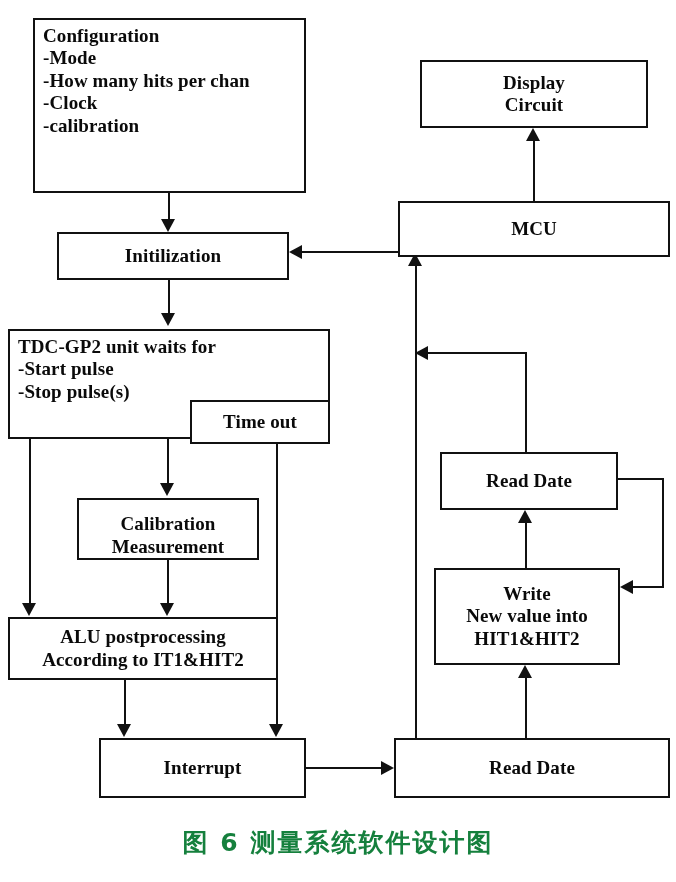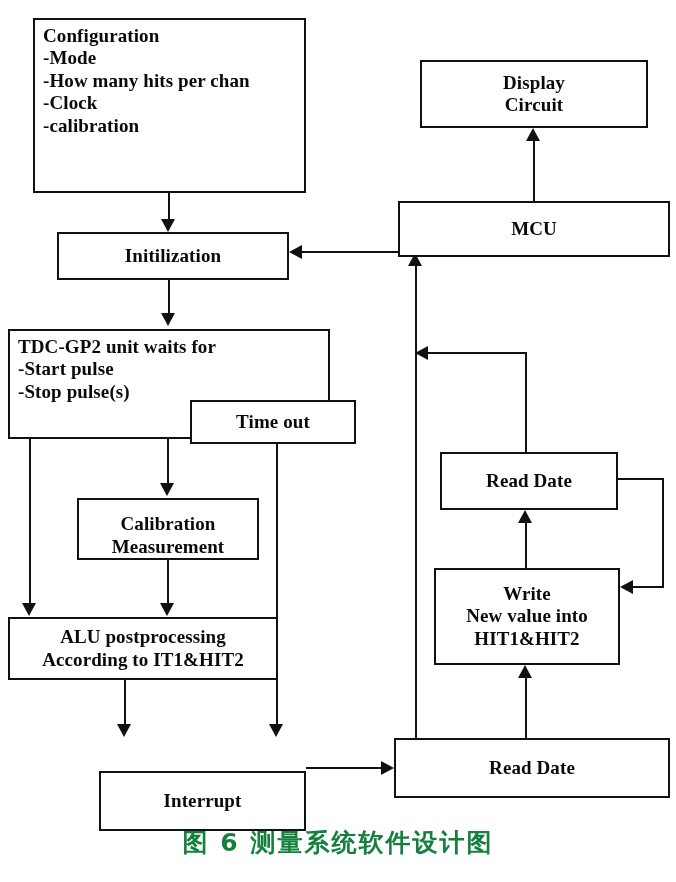--- a/index.html
+++ b/index.html
@@ -113,35 +113,35 @@
   <div class="box" style="left:57px; top:232px; width:232px; height:48px;">
     <span class="txt">Initilization</span>
   </div>
 
   <div class="box left-align" style="left:8px; top:329px; width:322px; height:110px;">
     <span class="txt">TDC-GP2 unit waits for
 -Start pulse
 -Stop pulse(s)</span>
   </div>
 
-  <div class="box" style="left:190px; top:400px; width:166px; height:44px; z-index:7;">
+  <div class="box" style="left:190px; top:400px; width:140px; height:44px; z-index:7;">
     <span class="txt">Time out</span>
   </div>
 
   <div class="box" style="left:77px; top:498px; width:182px; height:62px;align-items:flex-end;">
     <span class="txt">Calibration
 Measurement</span>
   </div>
 
   <div class="box" style="left:8px; top:617px; width:270px; height:63px;">
     <span class="txt">ALU postprocessing
 According to IT1&amp;HIT2</span>
   </div>
 
-  <div class="box" style="left:99px; top:771px; width:207px; height:60px;">
+  <div class="box" style="left:99px; top:738px; width:207px; height:60px;">
     <span class="txt">Interrupt</span>
   </div>
 
   <div class="box" style="left:394px; top:738px; width:276px; height:60px;">
     <span class="txt">Read Date</span>
   </div>
 
   <div class="box" style="left:434px; top:568px; width:186px; height:97px;justify-content:center;">
     <span class="txt">Write
 New value into

